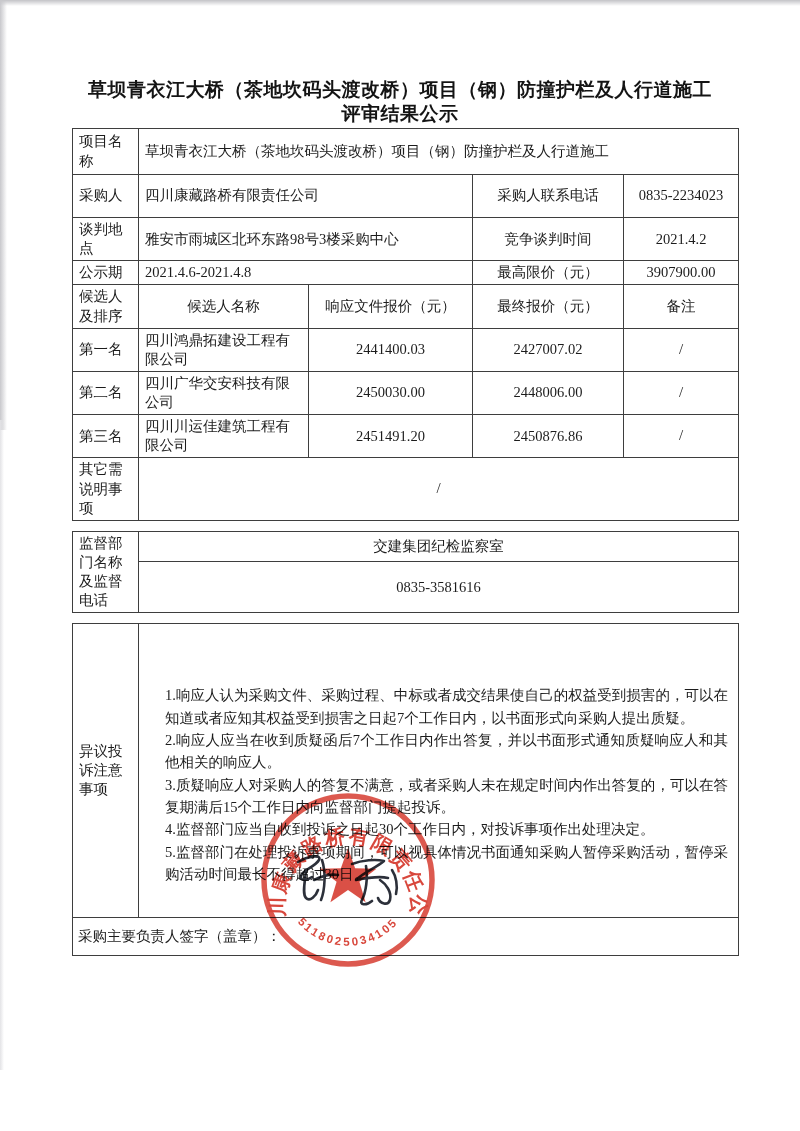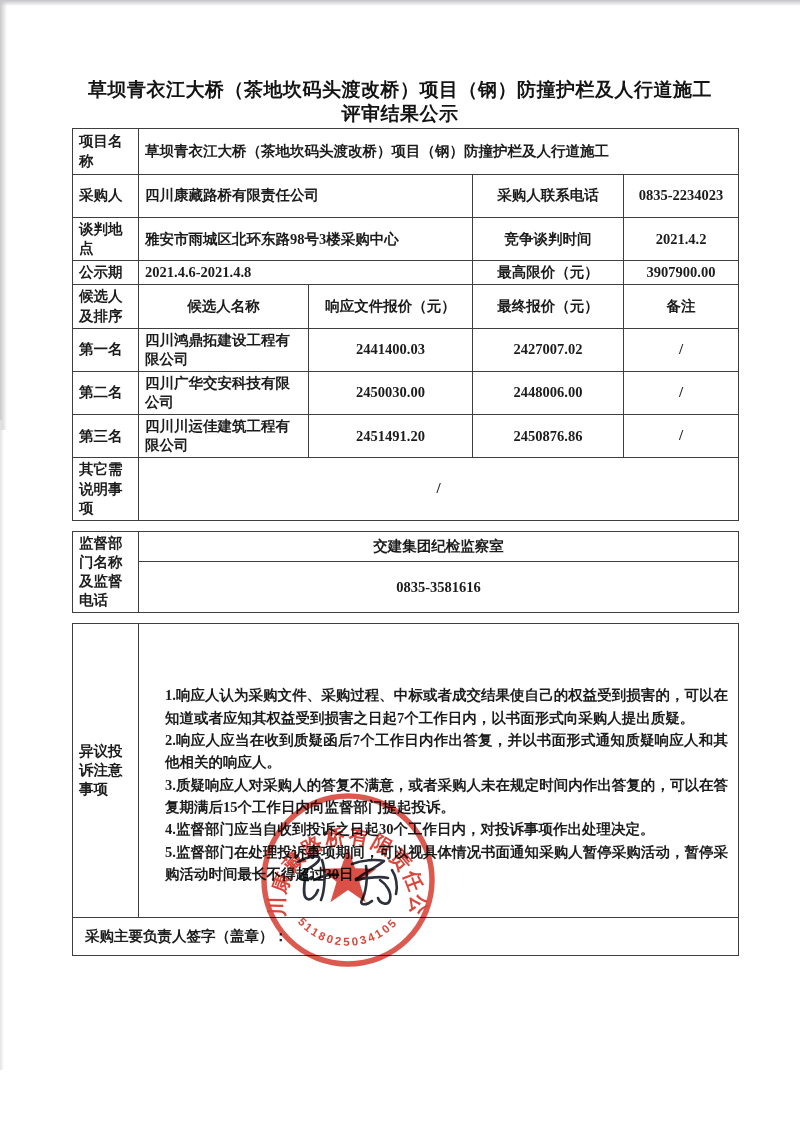--- a/index.html
+++ b/index.html
@@ -10,33 +10,33 @@
                background:linear-gradient(#c3c3c7, rgba(255,255,255,0)); }
   .edge-left { position:absolute; top:0; left:0; width:7px; height:430px;
                background:linear-gradient(90deg,#c8c8cc, rgba(255,255,255,0)); }
   .edge-left2{ position:absolute; top:420px; left:0; width:4px; height:650px;
                background:linear-gradient(90deg,#e3e3e6, rgba(255,255,255,0)); }
 
   .title { position:absolute; top:78px; left:58px; width:684px; text-align:center;
            font-family:"Liberation Sans","DejaVu Sans",sans-serif;
            font-weight:700; font-size:19px; line-height:1.28; color:#141414; letter-spacing:0.5px; }
 
-  .tables { position:absolute; left:72px; top:128px; width:666px;font-weight:bold; }
+  .tables { position:absolute; left:72px; top:128px; width:666px; }
   table { border-collapse:collapse; table-layout:fixed; width:666px; }
   td { border:1.6px solid #3e3e3e; font-size:14.5px; line-height:1.32;
        padding:2px 6px; vertical-align:middle; word-break:break-all; }
   .gap { height:10px; }
   .lab    { text-align:left; }
   .cen    { text-align:center; }
   .labcen { }
   .slash  { text-align:center; font-size:15px; }
 
   .obj-cell { vertical-align:top; padding:60px 10px 8px 26px; line-height:1.54; }
   .obj-cell div { text-align:justify; }
-  .sig-cell { padding-left:12px; height:38px; }
+  .sig-cell { padding-left:5px; height:38px; }
 
   .seal { position:absolute; left:254px; top:786px; width:190px; height:190px;
           mix-blend-mode:multiply; opacity:0.92; pointer-events:none; }
   .sign { position:absolute; left:292px; top:846px; width:140px; height:70px;
           mix-blend-mode:multiply; pointer-events:none; }
 </style>
 </head>
 <body>
 
 <div class="edge-top"></div>

